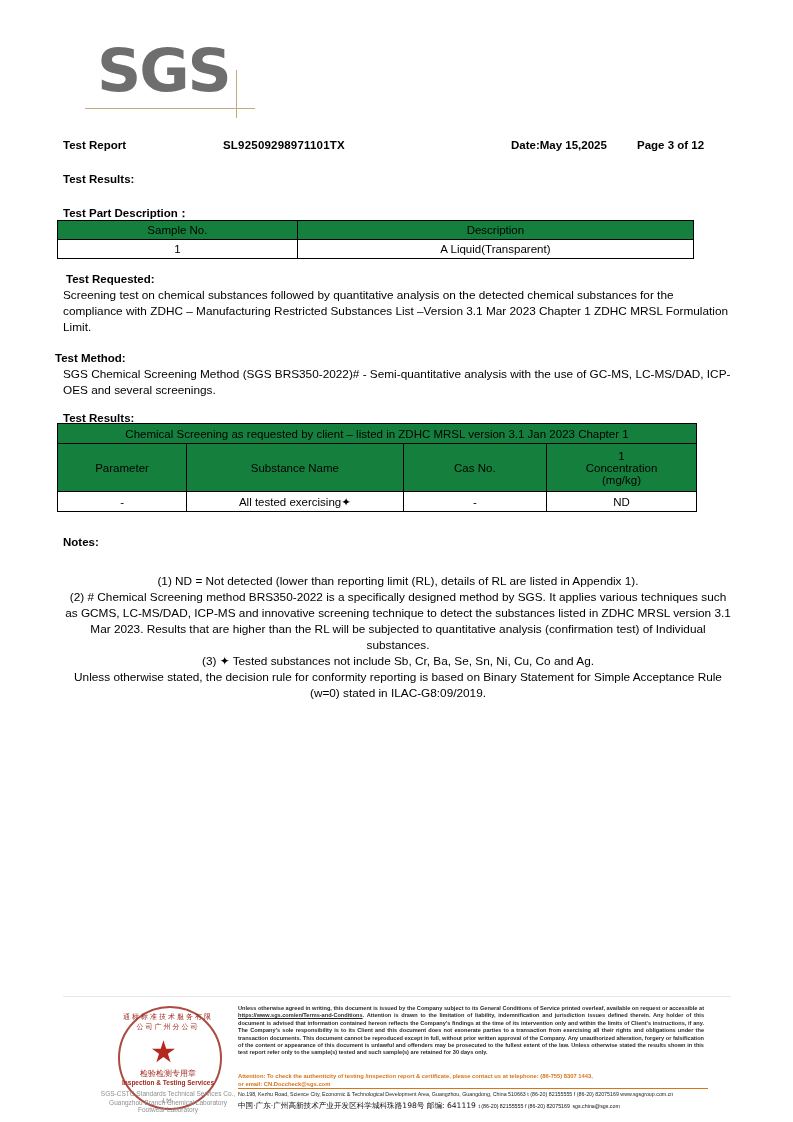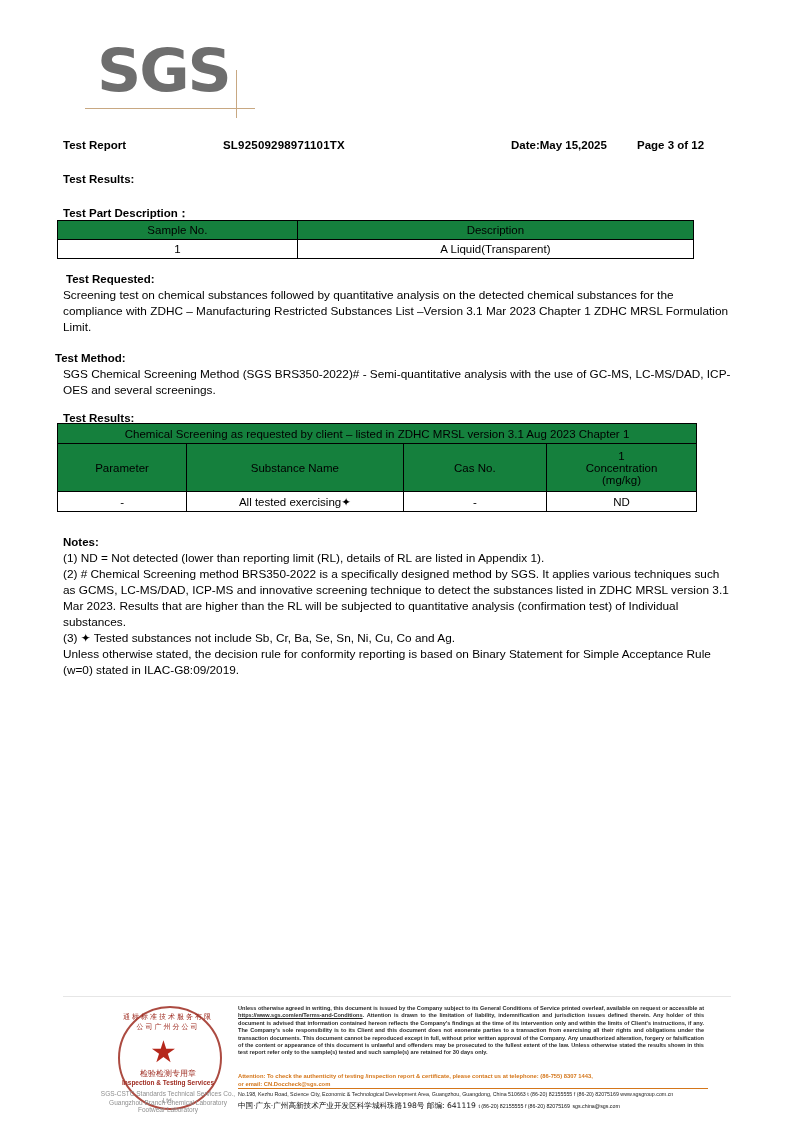--- a/index.html
+++ b/index.html
@@ -106,21 +106,21 @@
   #tbl-part { left: 57px; top: 220px; width: 637px; }
   #tbl-part td { height: 16px; }
 
   #tbl-results { left: 57px; top: 423px; width: 640px; }
   #tbl-results td.title-cell { height: 17px; }
   #tbl-results td.col-head { height: 45px; }
   #tbl-results td.data-cell { height: 17px; }
 
   
   #notes-head { left: 63px; top: 536px; }
-  #notes-body { left: 63px; top: 550px; }
+  #notes-body { left: 63px; top: 573px; text-align: center; }
 
   
   .footer {
     position: absolute;
     left: 0;
     top: 975px;
     width: 793px;
     height: 147px;
     margin-top: 21px;
   }
@@ -317,21 +317,21 @@
   <div class="body-text" style="left:63px; top:287px;">Screening test on chemical substances followed by quantitative analysis on the detected chemical substances for the compliance with ZDHC – Manufacturing Restricted Substances List –Version 3.1 Mar 2023 Chapter 1 ZDHC MRSL Formulation Limit.</div>
 
   <div class="sec-head" style="left:55px; top:352px;">Test Method:</div>
   <div class="body-text" style="left:63px; top:366px;">SGS Chemical Screening Method (SGS BRS350-2022)# - Semi-quantitative analysis with the use of GC-MS, LC-MS/DAD, ICP-OES and several screenings.</div>
 
   <div class="sec-head" style="left:63px; top:412px;">Test Results:</div>
 
   <table class="doc-table" id="tbl-results">
     <tbody>
         <tr>
-      <td class="hdr title-cell" colspan="4">Chemical Screening as requested by client – listed in ZDHC MRSL version 3.1 Aug 2023 Chapter 1</td>
+      <td class="hdr title-cell" colspan="4">Chemical Screening as requested by client – listed in ZDHC MRSL version 3.1 Jan 2023 Chapter 1</td>
     </tr>
     <tr>
       <td class="hdr col-head" style="width:126px;">Parameter</td>
       <td class="hdr col-head" style="width:218px;">Substance Name</td>
       <td class="hdr col-head" style="width:143px;">Cas No.</td>
       <td class="hdr col-head" style="width:147px;">
         <div>1</div>
         <div>Concentration</div>
         <div>(mg/kg)</div>
       </td>

